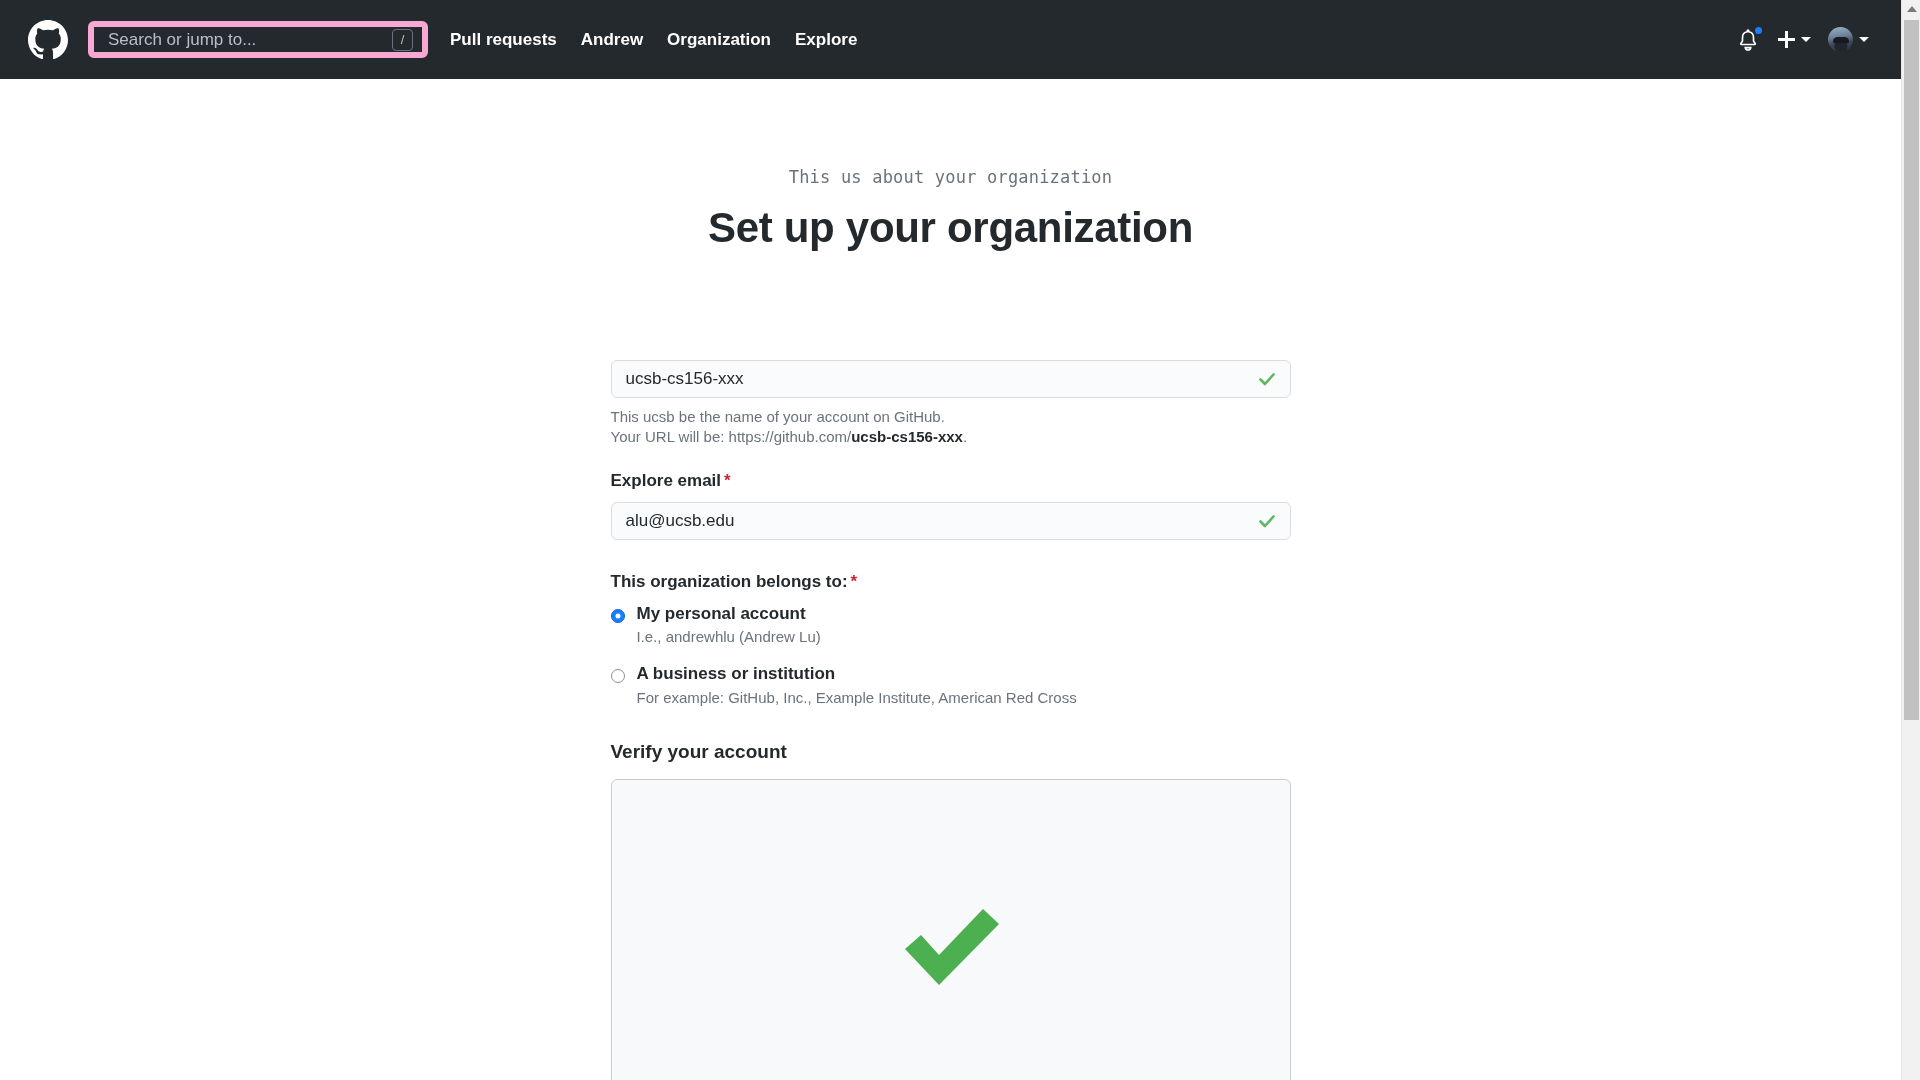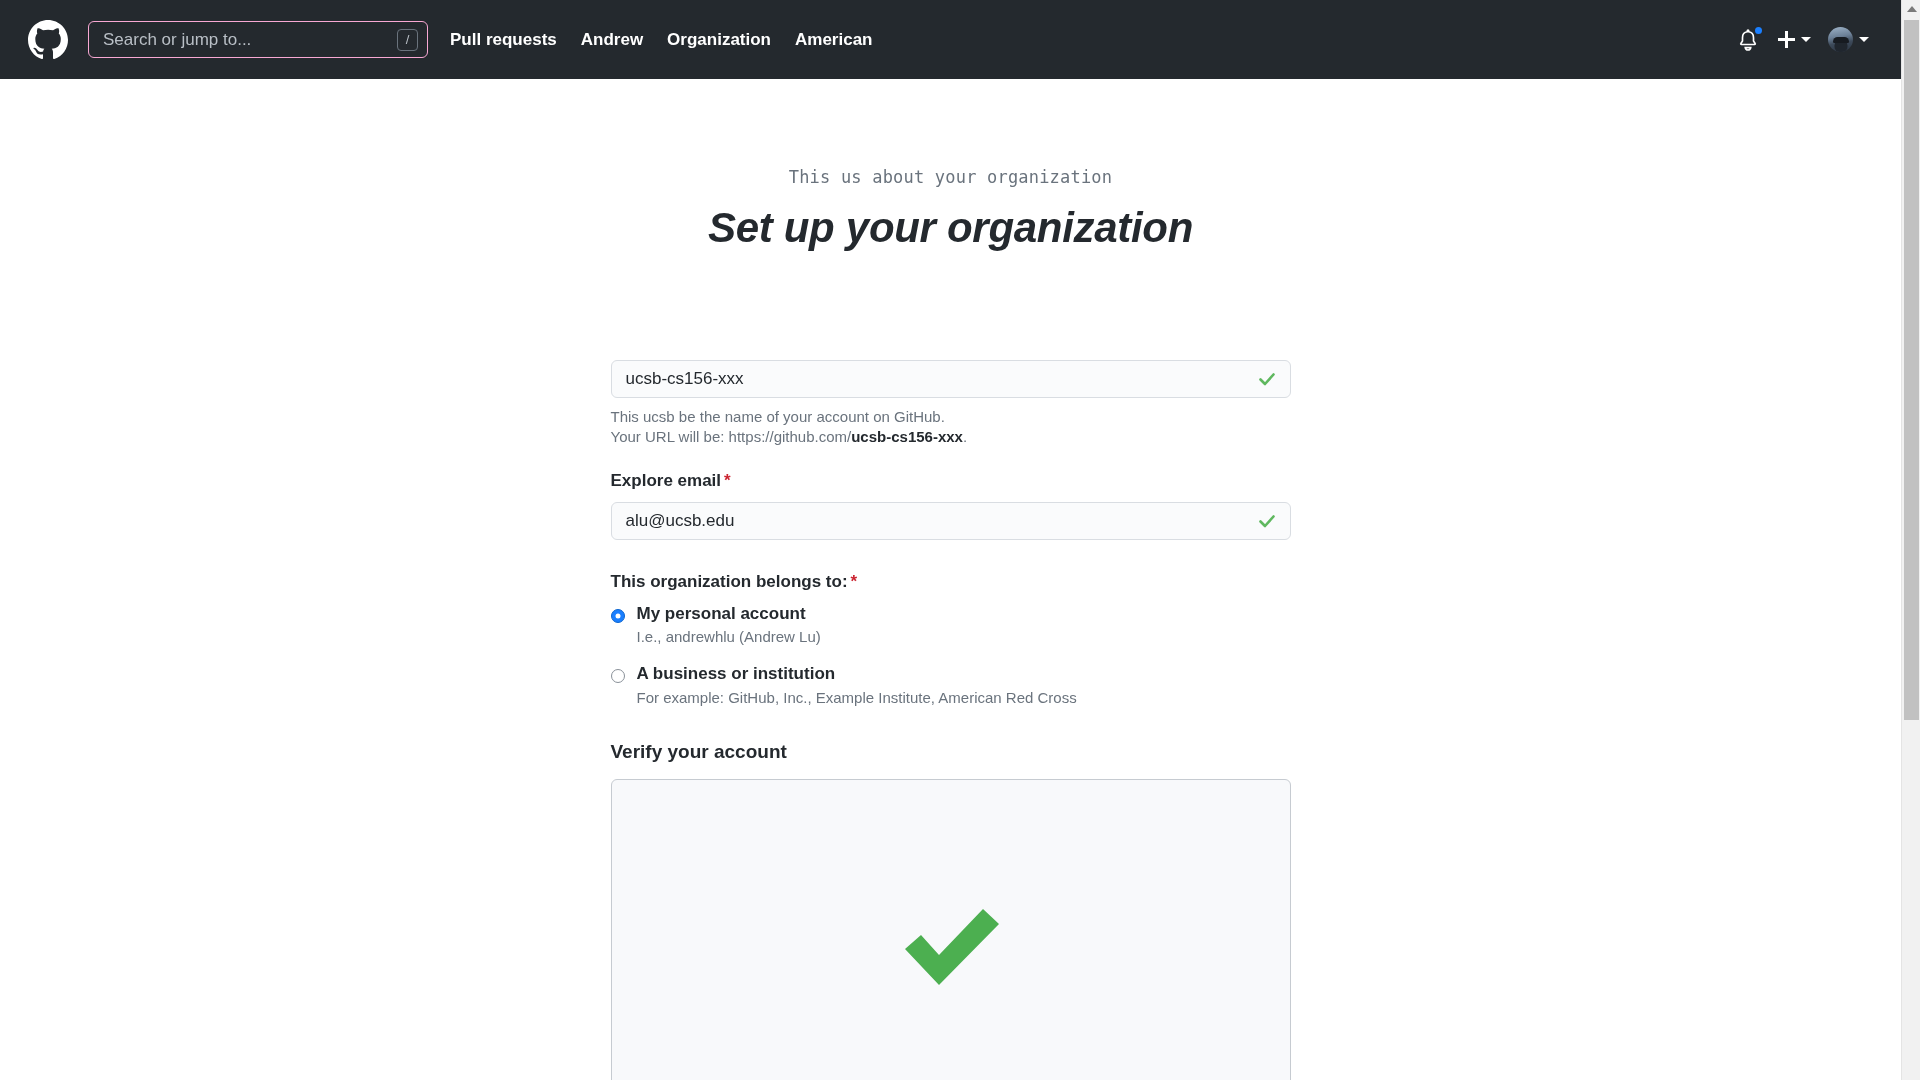--- a/index.html
+++ b/index.html
@@ -36,21 +36,21 @@
     align-items: center;
     padding: 0 24px 0 28px;
     position: relative;
   }
   .gh-logo { width: 40px; height: 40px; flex: 0 0 auto; margin-right: 20px; }
   .gh-logo svg { display: block; width: 40px; height: 40px; fill: #ffffff; }
 
   .search-box {
     width: 340px;
     height: 37px;
-    border: 1px solid #f9a8d4;
+    border: 6px solid #f9a8d4;
     border-radius: 6px;
     background: transparent;
     display: flex;
     align-items: center;
     padding: 0 9px 0 14px;
     margin-right: 22px;
   }
   .search-box .ph {
     flex: 1 1 auto;
     color: #b9bfc6;
@@ -147,21 +147,20 @@
     margin-top: 88px;
     letter-spacing: 0.2px;
   }
   .page-title {
     text-align: center;
     font-size: 42px;
     font-weight: bold;
     color: #24292e;
     margin-top: 17px;
     letter-spacing: -0.3px;
-    font-style: italic;
   }
 
   .form-wrap {
     width: 680px;
     margin: 0 auto;
     padding-top: 80px;
   }
 
   .field-label {
     font-size: 17px;
@@ -307,21 +306,21 @@
 
       <div class="search-box">
         <span class="ph">Search or jump to...</span>
         <span class="slash-key">/</span>
       </div>
 
       <nav class="nav">
         <a href="#">Pull requests</a>
         <a href="#">Andrew</a>
         <a href="#">Organization</a>
-        <a href="#">American</a>
+        <a href="#">Explore</a>
       </nav>
 
       <div class="header-right">
         <div class="bell-wrap">
           <svg viewBox="0 0 16 16" aria-hidden="true">
             <path d="M8 16a2 2 0 001.985-1.75h-3.97A2 2 0 008 16zM8 1.5c.28 0 .5.22.5.5v.73
                      c2.2.25 3.5 1.82 3.5 4.27v2.5l1.2 1.7a.5.5 0 01-.41.8H3.21a.5.5 0 01-.41-.8L4 9.5V7
                      c0-2.45 1.3-4.02 3.5-4.27V2c0-.28.22-.5.5-.5z" fill="none" stroke="#ffffff" stroke-width="1.2"></path>
           </svg>
           <span class="bell-dot"></span>

